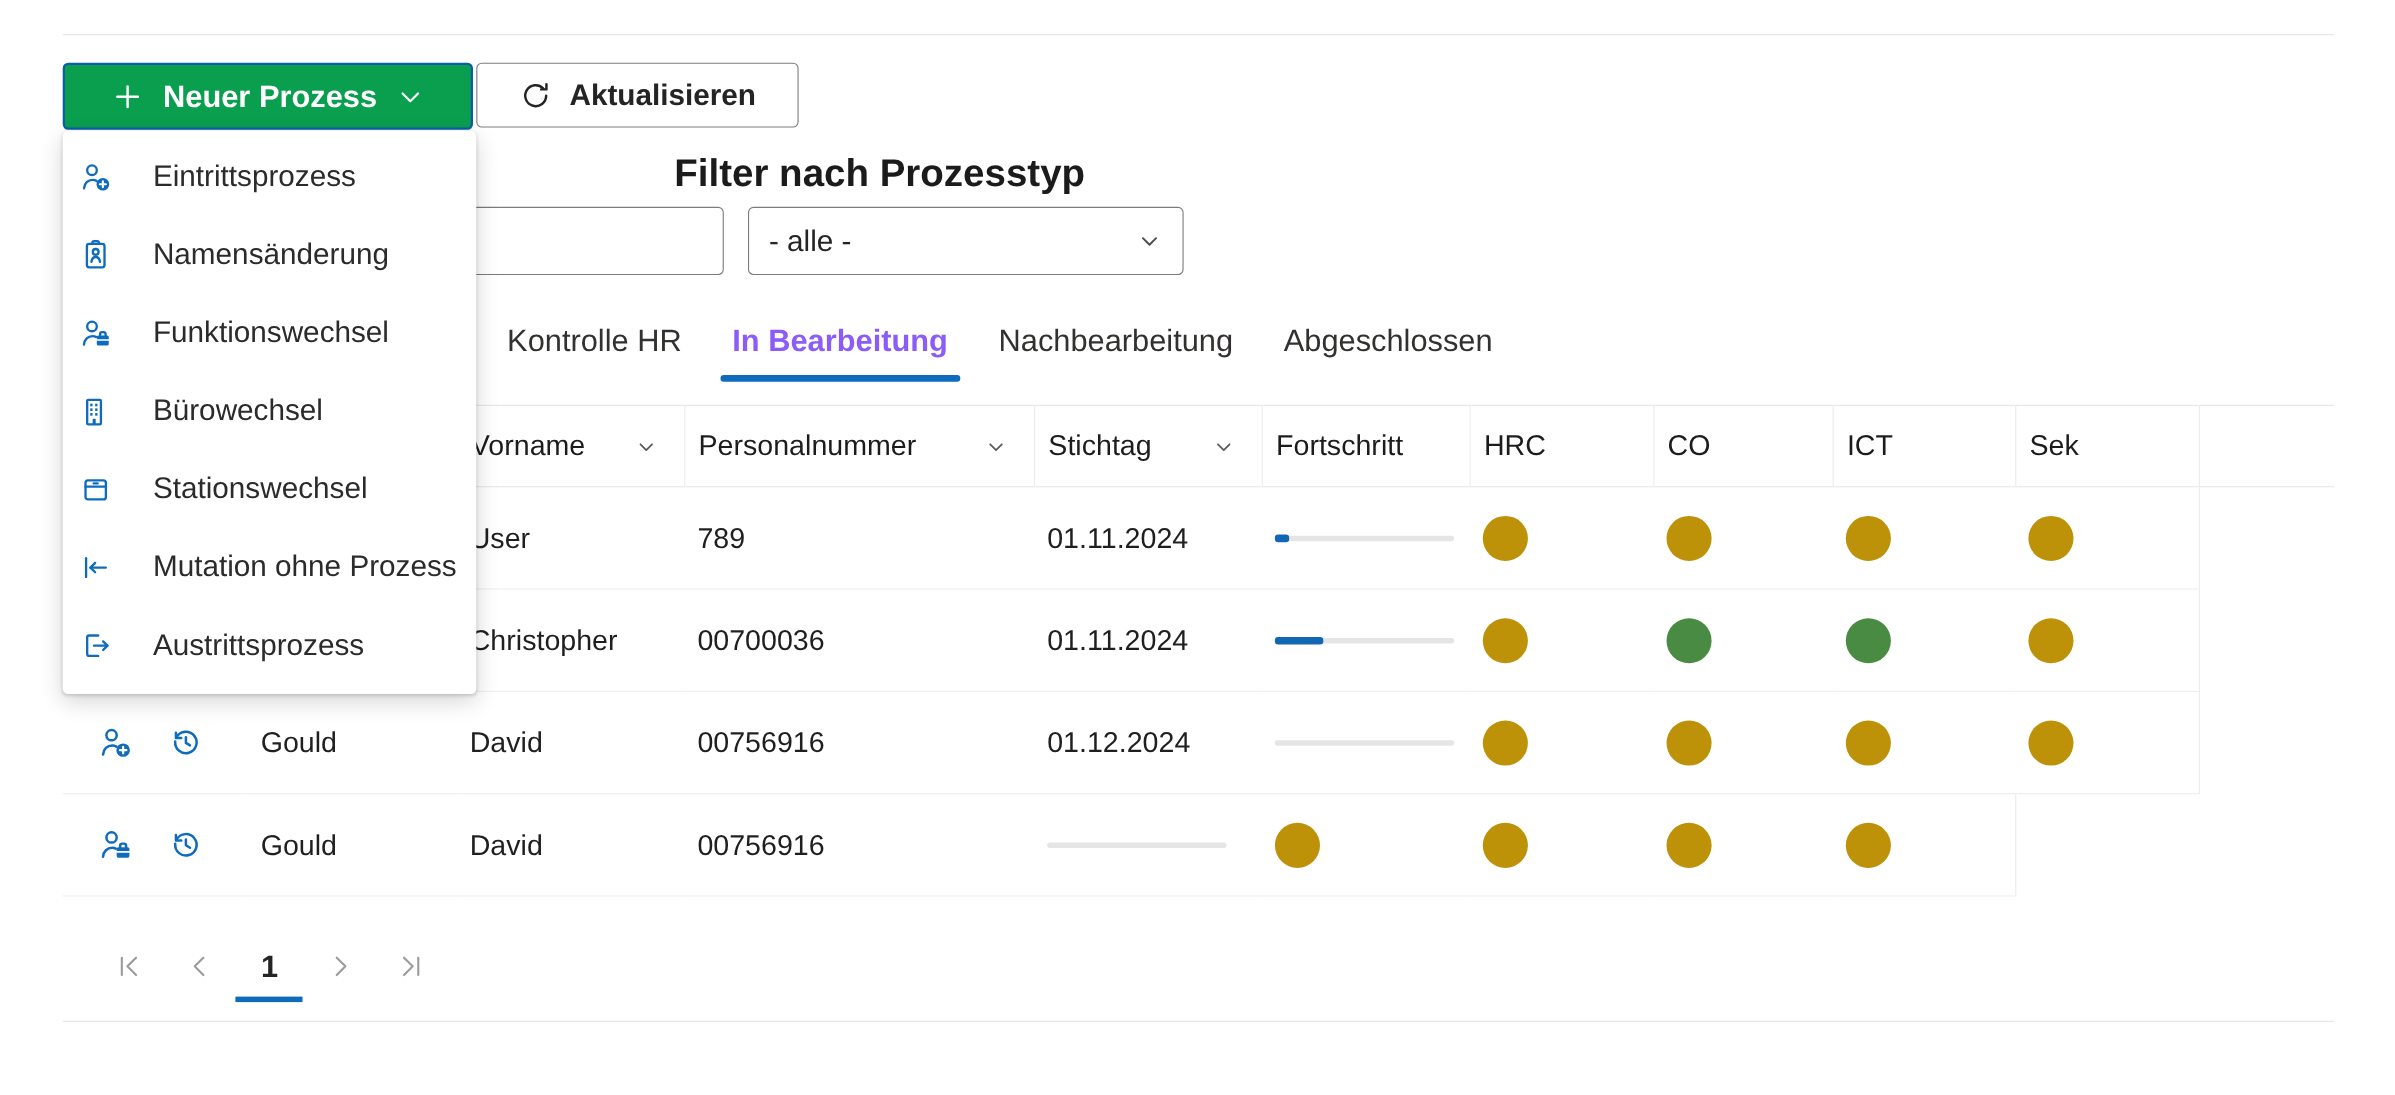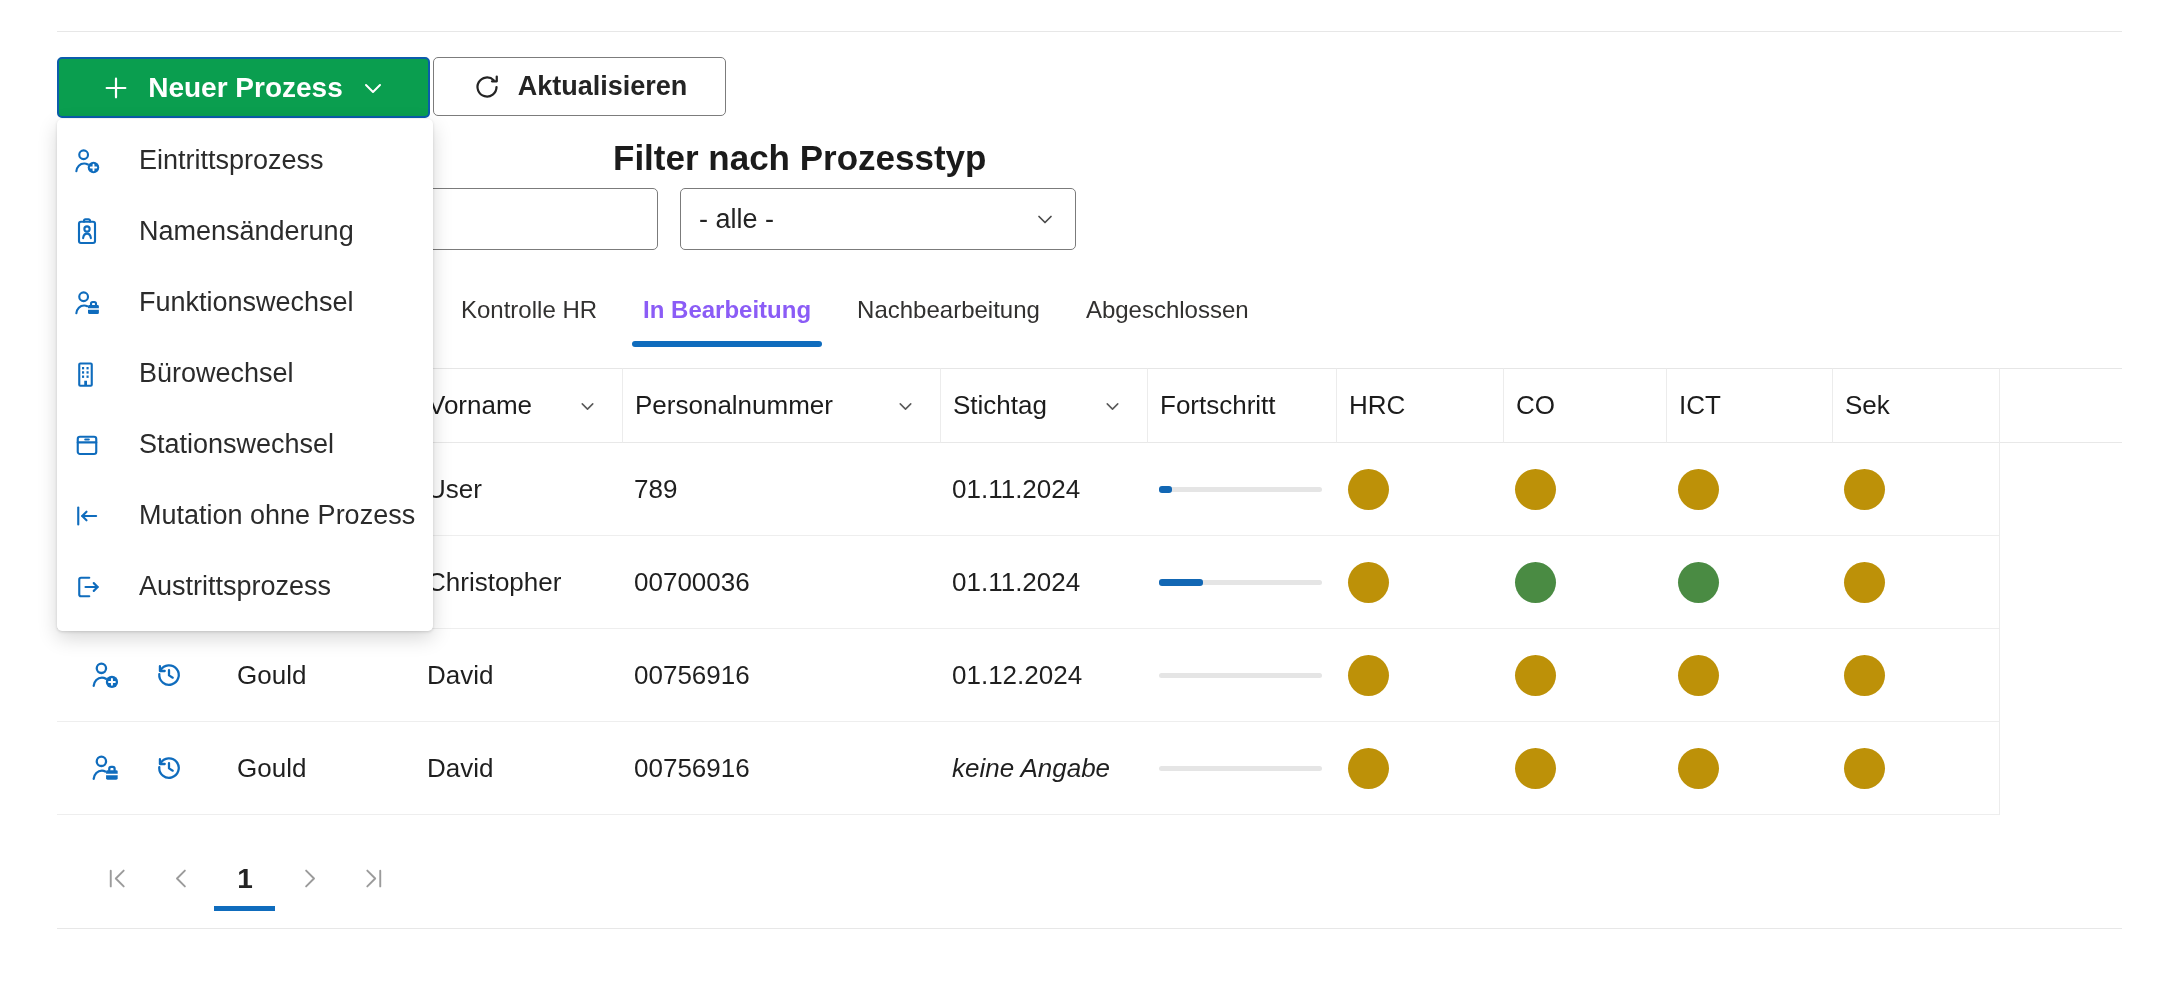--- a/index.html
+++ b/index.html
@@ -28,21 +28,21 @@
   .filter-label{position:absolute;left:613px;top:138px;font-size:35px;font-weight:bold;color:#1b1b1b;}
   .search-input{position:absolute;left:420px;top:188px;width:238px;height:62px;border:1.5px solid #7b7b7b;
     border-radius:5px;box-sizing:border-box;font-size:27px;padding:0 14px;color:#242424;background:#fff;outline:none;}
   .select{position:absolute;left:680px;top:188px;width:396px;height:62px;border:1.5px solid #7b7b7b;
     border-radius:5px;box-sizing:border-box;background:#fff;display:flex;align-items:center;cursor:pointer;}
   .select .val{font-size:27px;padding-left:18px;flex:1;}
   .select .chev{margin-right:18px;color:#4a4a4a;display:flex;}
 
   
   .tabs{position:absolute;left:438px;top:272px;height:75px;display:flex;}
-  .tab{position:relative;height:100%;display:flex;align-items:center;padding:0 23px;font-size:24px;
+  .tab{position:relative;height:100%;display:flex;align-items:center;padding:0 23px;font-size:28px;
     color:#323130;cursor:pointer;white-space:nowrap;}
   .tab.active{font-weight:bold;color:#8b5cf6;}
   .tab.active .underline{position:absolute;left:12px;right:12px;bottom:0;height:6px;background:#0f6cbd;border-radius:3px;}
 
   
   .table{position:absolute;left:57px;top:368px;width:2065px;display:grid;
     grid-template-columns:168px 190px 207px 318px 207px 189px 167px 163px 166px 167px 123px;}
   .th{height:75px;display:flex;align-items:center;position:relative;box-sizing:border-box;
     border-top:1px solid #e6e6e6;border-bottom:1px solid #e8e8e8;font-size:26px;font-weight:normal;
     color:#1c1c1c;padding-left:12px;}
@@ -279,21 +279,20 @@
         <svg class="icon32" viewBox="0 0 24 24" fill="none" stroke="currentColor" stroke-width="1.7" stroke-linecap="round" stroke-linejoin="round">
             <path d="M5.2 5.4v3.6h3.6"></path>
             <path d="M5.68 8.35A7.3 7.3 0 1 1 4.73 11.36"></path>
             <path d="M12 8.4v3.9l2.8 1.7"></path>
           </svg>
       </span>
     </div>
     <div class="td">Gould</div>
     <div class="td">David</div>
     <div class="td">00756916</div>
-    <div class="td italic">keine Angabe</div>
     <div class="td">
         <div class="progress">
           <div class="progress-fill" style="width: 0%;"></div>
         </div>
       </div>
     <div class="td">
         <span class="dot" style="background: rgb(189, 145, 8);"></span>
       </div>
     <div class="td">
         <span class="dot" style="background: rgb(189, 145, 8);"></span>

